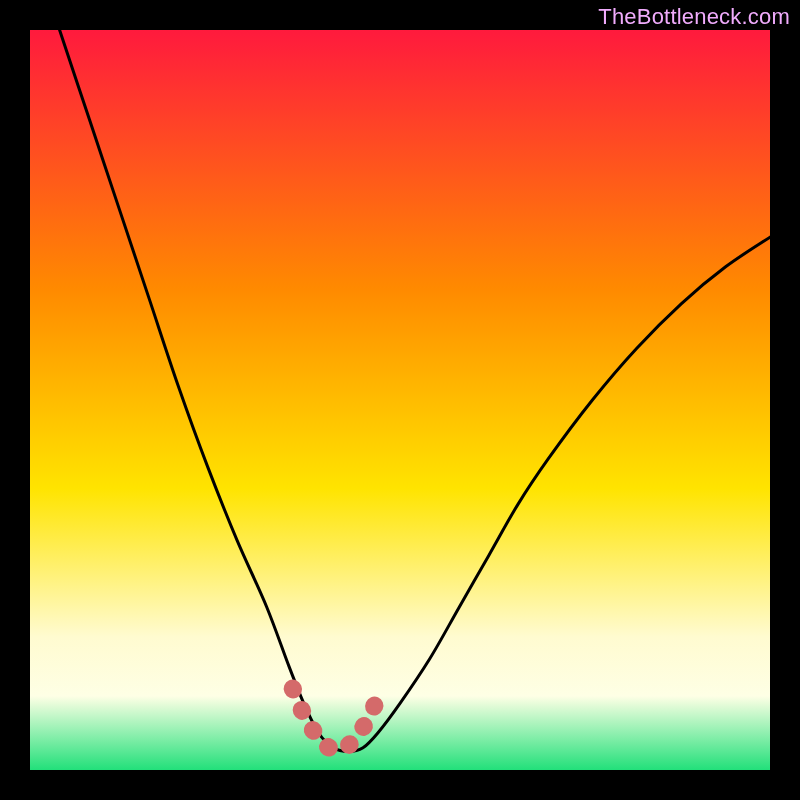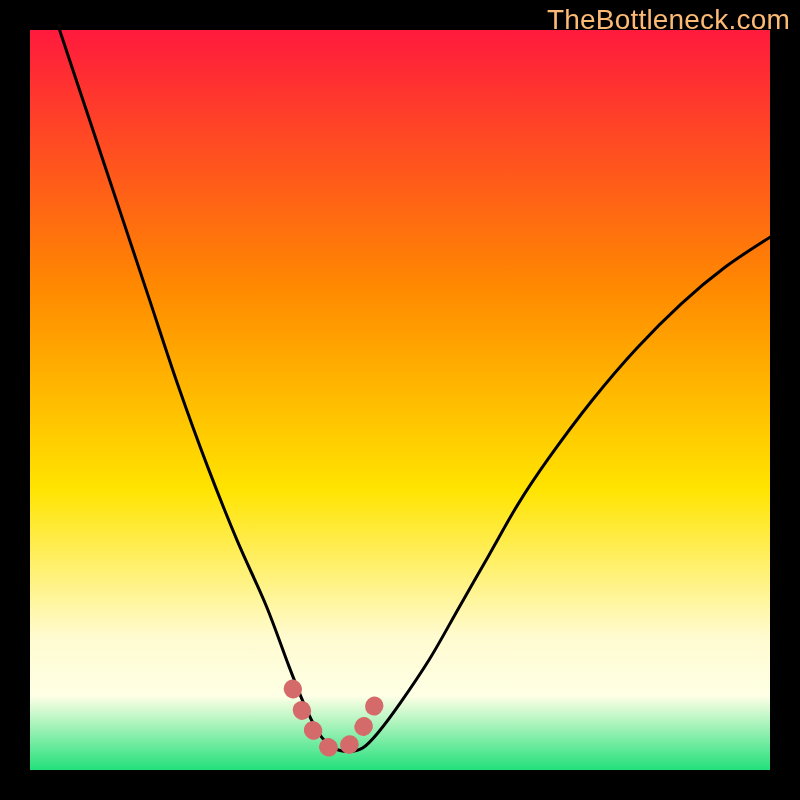--- a/index.html
+++ b/index.html
@@ -21,22 +21,22 @@
     left: 30px;
     top: 30px;
     width: 740px;
     height: 740px;
     overflow: hidden;
   }
   .watermark {
     position: absolute;
     top: 4px;
     right: 10px;
-    color: #fdba74;
-    font-size: 28px;
+    color: #f0abfc;
+    font-size: 22px;
     font-weight: 500;
     letter-spacing: 0.2px;
     user-select: none;
   }
   svg { display: block; }
 </style>
 </head>
 <body>
 
 <div class="frame">

